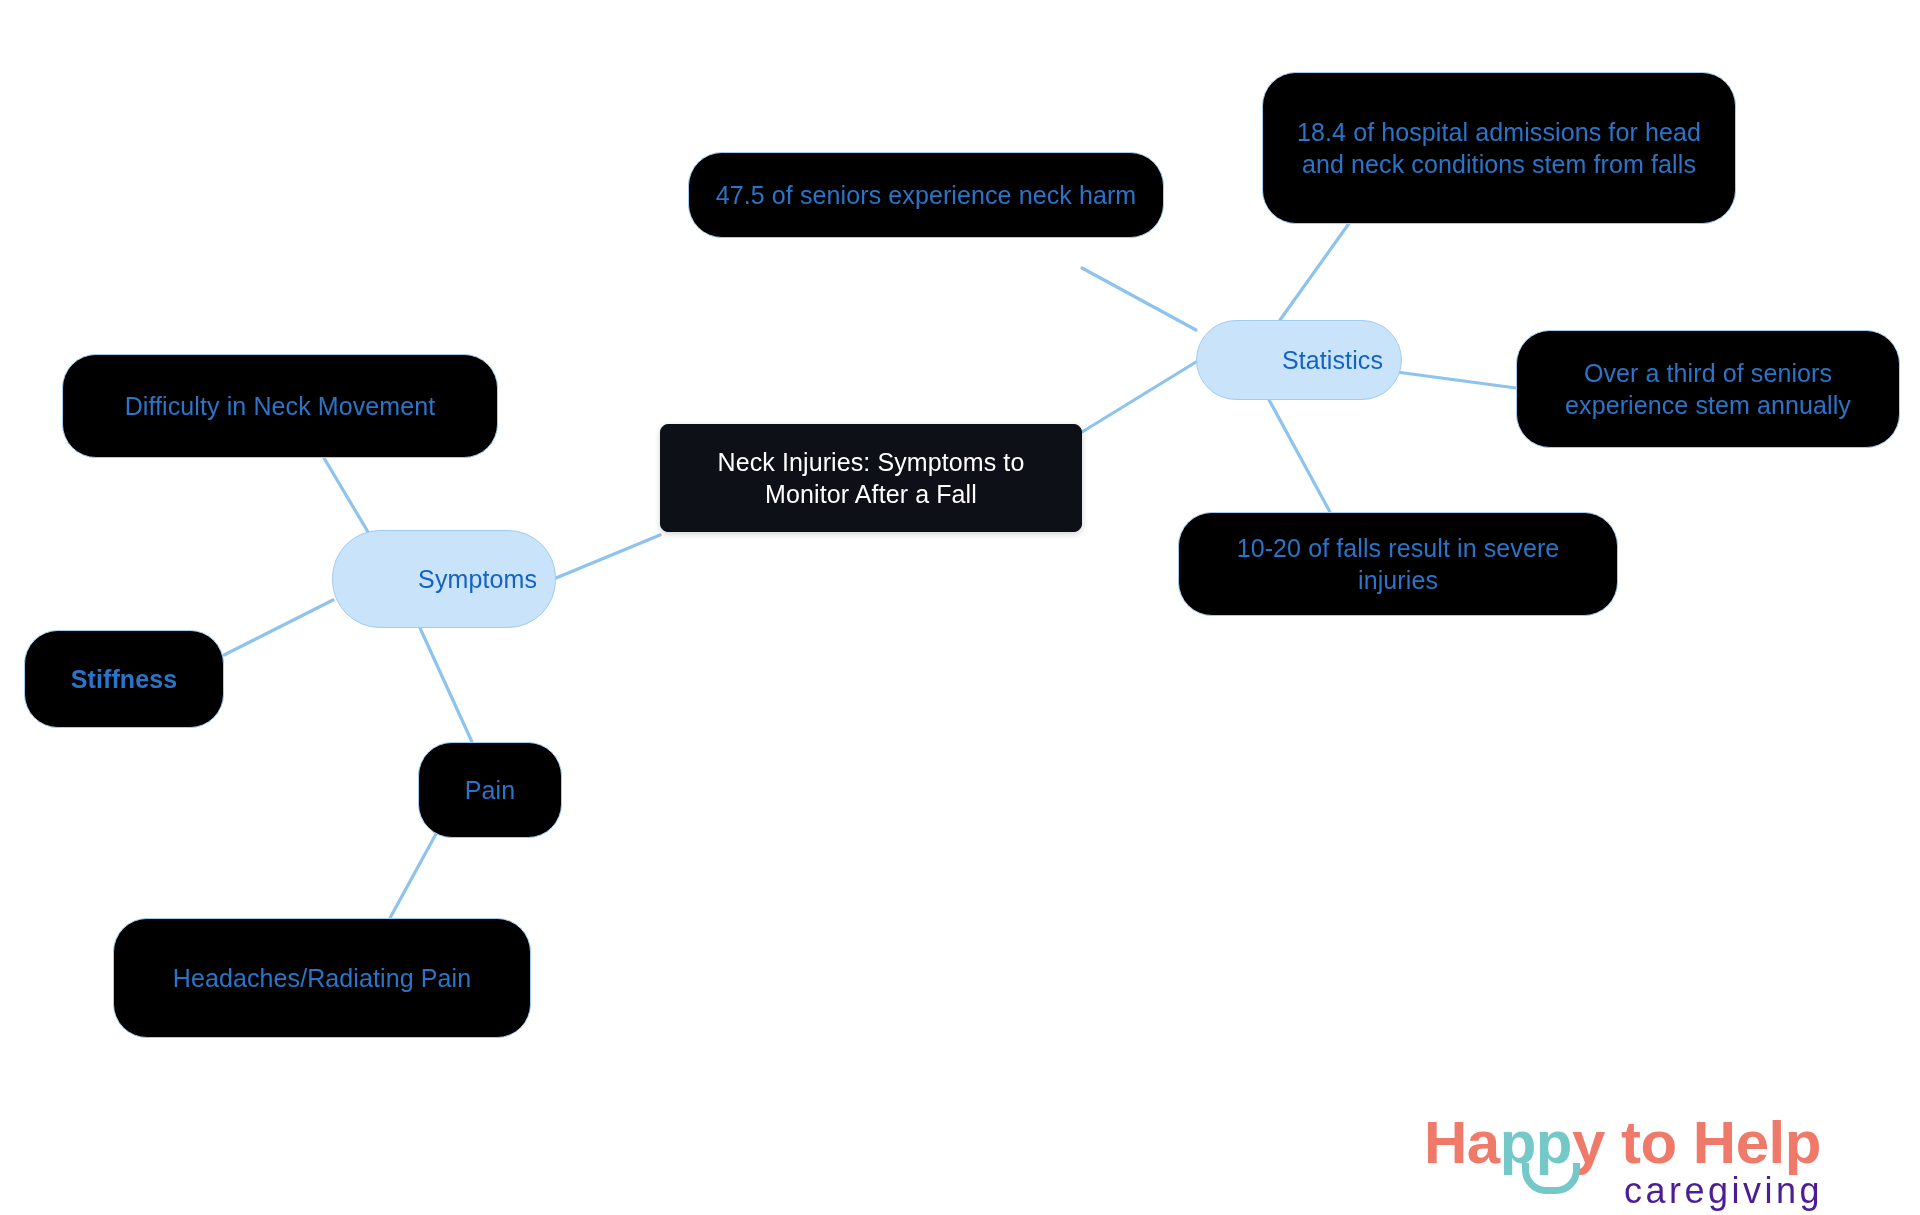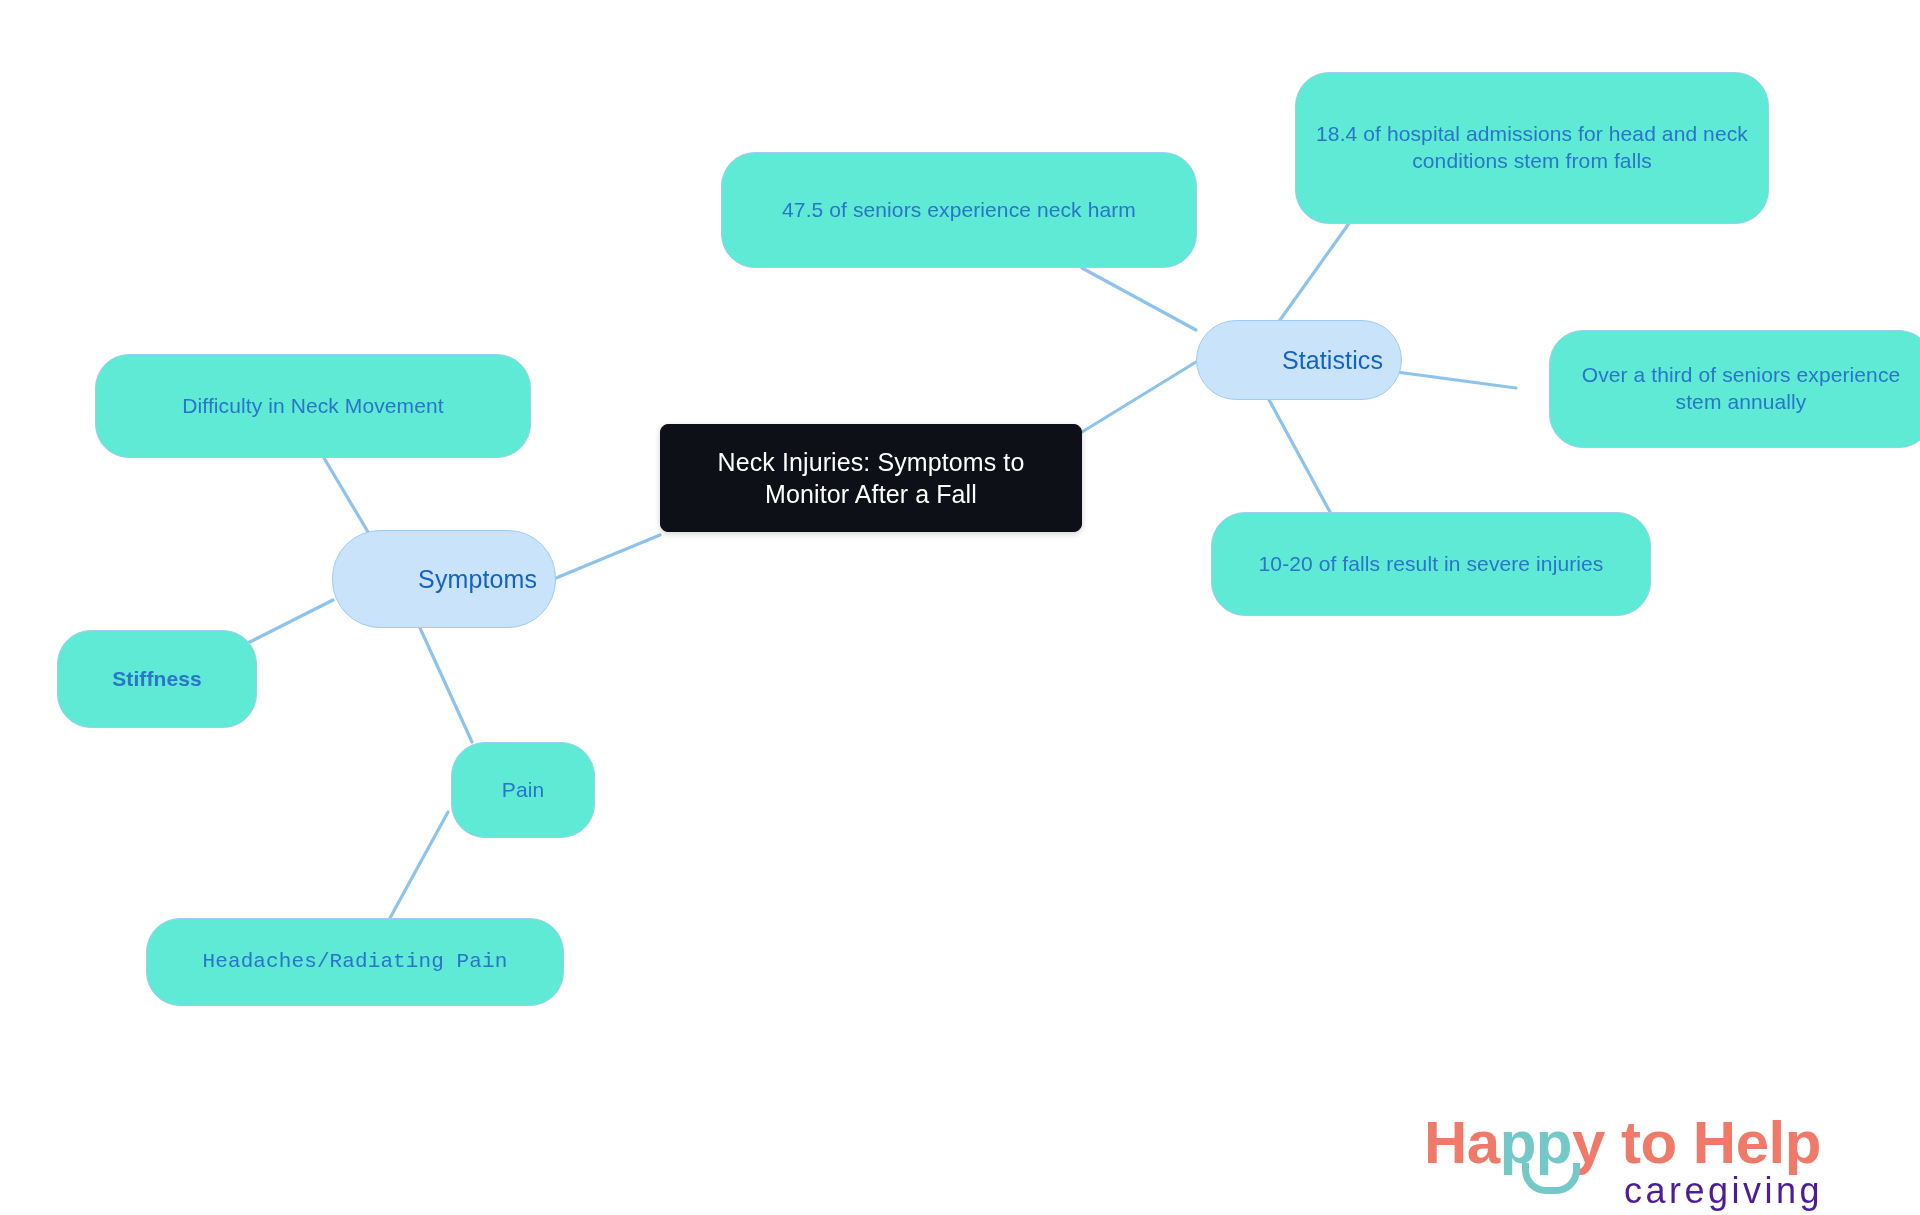--- a/index.html
+++ b/index.html
@@ -33,26 +33,25 @@
     display: flex;
     align-items: center;
     justify-content: center;
     text-align: center;
     border-radius: 30px;
     line-height: 1.28;
     letter-spacing: 0.1px;
     padding: 6px 18px;
   }
   .node-leaf {
-    background: #5eead4;
+    background: #000000;
     border: 1.5px solid #9fcdf2;
     color: #2a74c9;
-    font-size: 21px;
+    font-size: 25px;
     border-radius: 34px;
-    margin-left: 33px;
   }
   .node-branch {
     background: #c9e3fb;
     border: 1.5px solid #9fcdf2;
     color: #1463c4;
     font-size: 25px;
     border-radius: 48px;
     justify-content: flex-end;
   }
   .node-root {
@@ -148,29 +147,29 @@
   </div>
 
   <div class="node node-leaf" style="left:24px; top:630px; width:200px; height:98px;font-weight:bold;">
     <span>Stiffness</span>
   </div>
 
   <div class="node node-leaf" style="left:418px; top:742px; width:144px; height:96px;">
     <span>Pain</span>
   </div>
 
-  <div class="node node-leaf" style="left:113px; top:918px; width:418px; height:88px;font-family:Liberation Mono, monospace;">
+  <div class="node node-leaf" style="left:113px; top:918px; width:418px; height:120px;">
     <span>Headaches/Radiating Pain</span>
   </div>
 
   <div class="node node-branch" style="left:1196px; top:320px; width:206px; height:80px;">
     <span>Statistics</span>
   </div>
 
-  <div class="node node-leaf" style="left:688px; top:152px; width:476px; height:116px;">
+  <div class="node node-leaf" style="left:688px; top:152px; width:476px; height:86px;">
     <span>
       <span>47.5 of seniors experience neck</span>
       <span>harm</span>
     </span>
   </div>
 
   <div class="node node-leaf" style="left:1262px; top:72px; width:474px; height:152px;">
     <span>
       <span>18.4 of hospital admissions for</span>
       <span>head and neck conditions stem</span>

